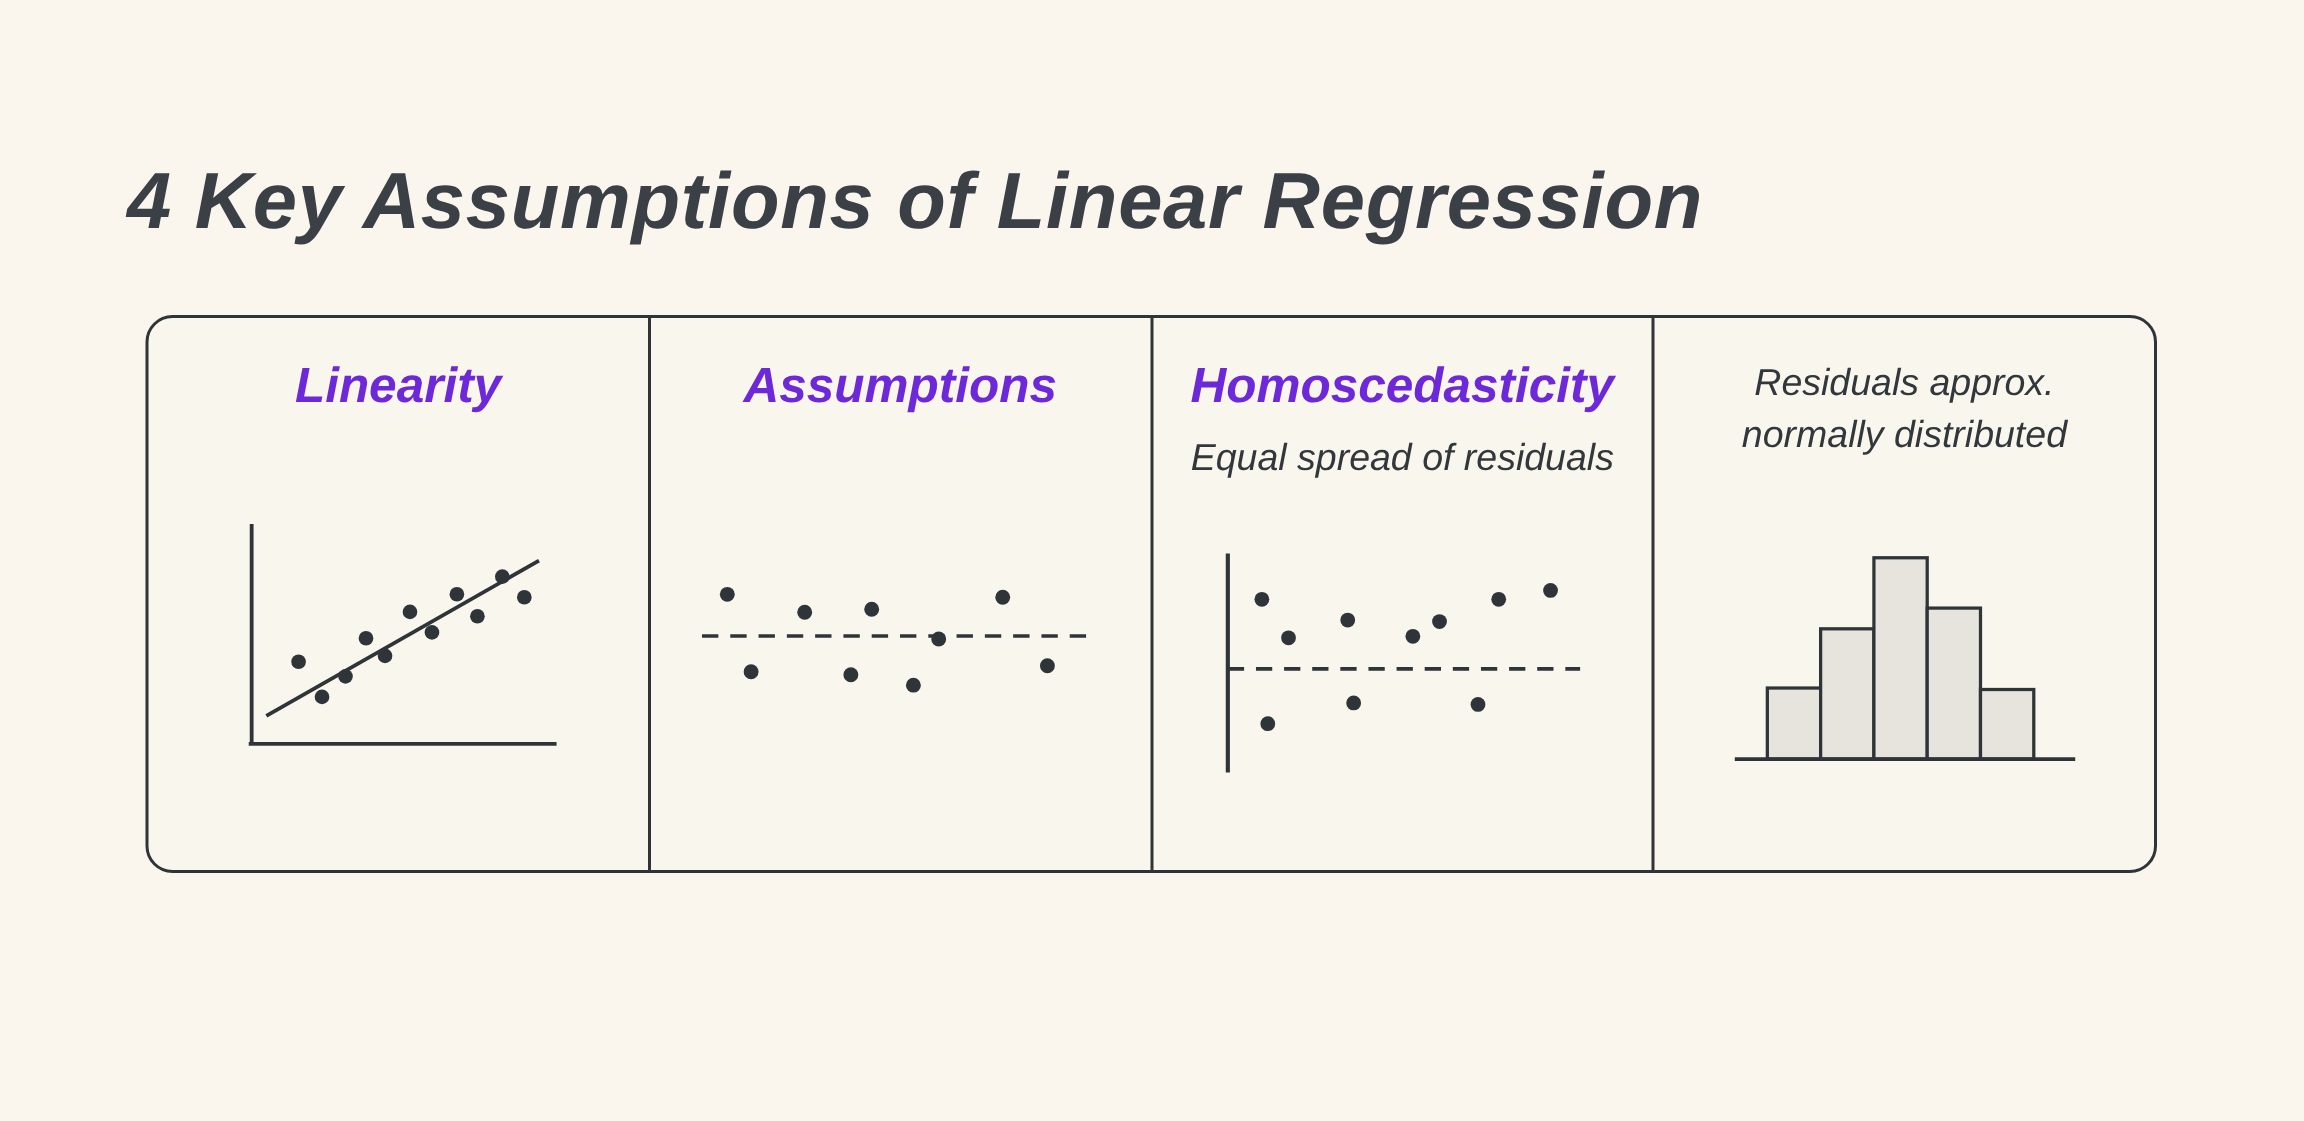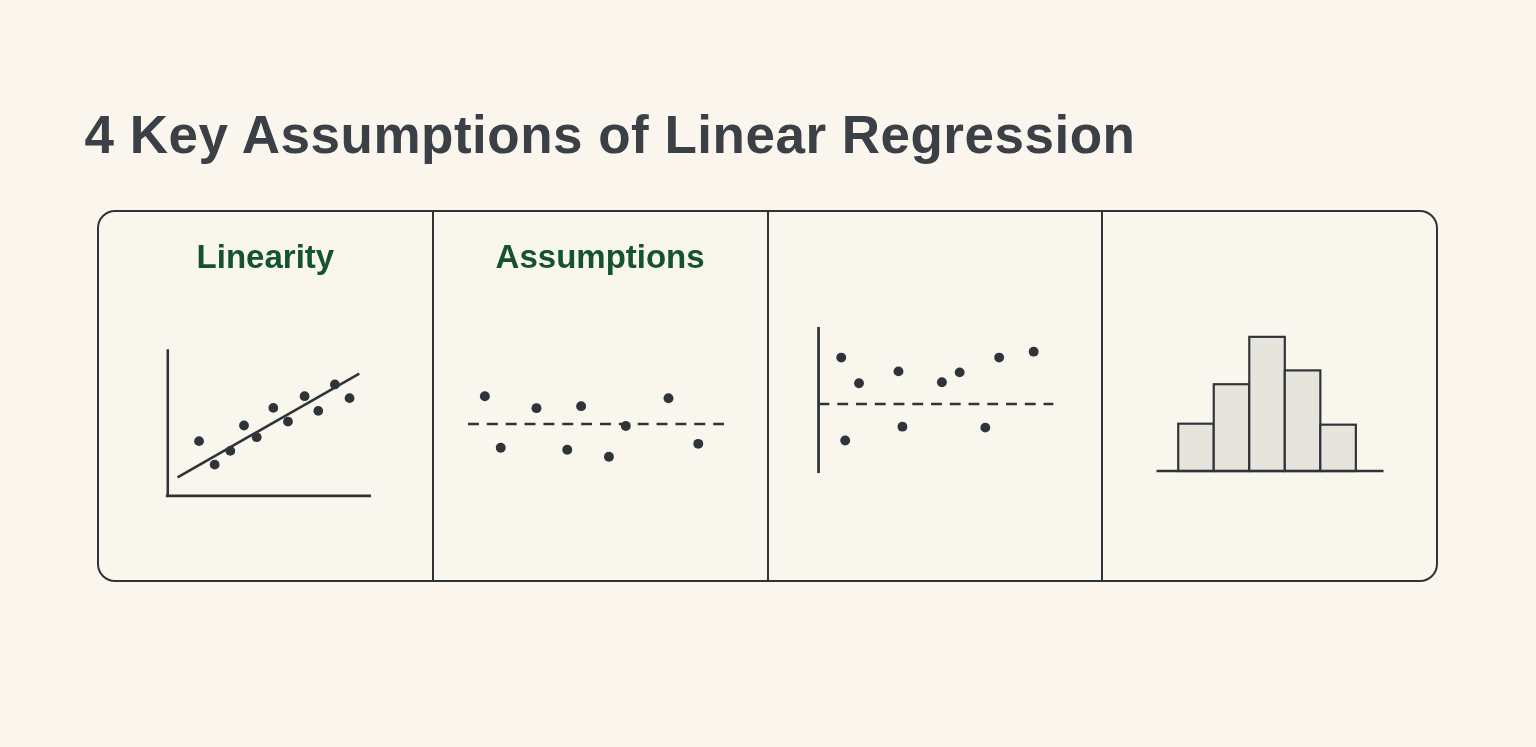--- a/index.html
+++ b/index.html
@@ -9,20 +9,21 @@
     height: 747px;
     background: #FAF6ED;
     font-family: "Liberation Sans", sans-serif;
     color: #2F3439;
     overflow: hidden;
   }
   .page {
     position: relative;
     width: 1220px;
     height: 747px;
+    font-style: italic;
   }
   .page-title {
     margin: 0;
     padding-top: 104px;
     text-align: center;
     font-size: 53px;
     font-weight: 700;
     letter-spacing: 0.5px;
     color: #3A4046;
   }
@@ -45,21 +46,21 @@
     align-items: center;
     padding: 26px 8px 18px 8px;
     border-right: 2.5px solid #2F3439;
     min-width: 0;
   }
   .panel:last-child { border-right: none; }
   .panel-heading {
     margin: 0 0 12px 0;
     font-size: 33px;
     font-weight: 700;
-    color: #14532d;
+    color: #6d28d9;
     white-space: nowrap;
     text-align: left;
   }
   .panel-desc {
     margin: 0;
     font-size: 25px;
     line-height: 1.38;
     text-align: center;
     color: #32373C;
     max-width: 300px;
@@ -116,39 +117,42 @@
             <circle cx="116" cy="22" r="5" fill="#2F3439"></circle>
             <circle cx="144" cy="73" r="5" fill="#2F3439"></circle>
             <circle cx="161" cy="42" r="5" fill="#2F3439"></circle>
             <circle cx="204" cy="14" r="5" fill="#2F3439"></circle>
             <circle cx="234" cy="60" r="5" fill="#2F3439"></circle>
           </svg>
       </div>
     </section>
 
     <section class="panel">
+      <h2 class="panel-heading">Homoscedasticity</h2>
+      <p class="panel-desc">Equal spread of residuals</p>
       <div class="icon-wrap">
         <svg viewBox="0 0 250 152" width="248" height="150">
             <line x1="7" y1="2" x2="7" y2="150" stroke="#2F3439" stroke-width="2.8" stroke-linecap="butt"></line>
             <line x1="7" y1="80" x2="245" y2="80" stroke="#2F3439" stroke-width="2.5" stroke-linecap="butt" stroke-dasharray="11 8"></line>
             <circle cx="30" cy="33" r="5" fill="#2F3439"></circle>
             <circle cx="48" cy="59" r="5" fill="#2F3439"></circle>
             <circle cx="34" cy="117" r="5" fill="#2F3439"></circle>
             <circle cx="88" cy="47" r="5" fill="#2F3439"></circle>
             <circle cx="92" cy="103" r="5" fill="#2F3439"></circle>
             <circle cx="132" cy="58" r="5" fill="#2F3439"></circle>
             <circle cx="150" cy="48" r="5" fill="#2F3439"></circle>
             <circle cx="176" cy="104" r="5" fill="#2F3439"></circle>
             <circle cx="190" cy="33" r="5" fill="#2F3439"></circle>
             <circle cx="225" cy="27" r="5" fill="#2F3439"></circle>
           </svg>
       </div>
     </section>
 
     <section class="panel">
+      <p class="panel-desc">Residuals approx. normally distributed</p>
       <div class="icon-wrap">
         <svg viewBox="0 0 230 152" width="228" height="150">
             <rect x="22" y="100" width="36" height="48" fill="#E6E4DC" stroke="#2F3439" stroke-width="2.2"></rect>
             <rect x="58" y="60" width="36" height="88" fill="#E6E4DC" stroke="#2F3439" stroke-width="2.2"></rect>
             <rect x="94" y="12" width="36" height="136" fill="#E6E4DC" stroke="#2F3439" stroke-width="2.2"></rect>
             <rect x="130" y="46" width="36" height="102" fill="#E6E4DC" stroke="#2F3439" stroke-width="2.2"></rect>
             <rect x="166" y="101" width="36" height="47" fill="#E6E4DC" stroke="#2F3439" stroke-width="2.2"></rect>
             <line x1="0" y1="148" x2="230" y2="148" stroke="#2F3439" stroke-width="2.5" stroke-linecap="butt"></line>
           </svg>
       </div>

